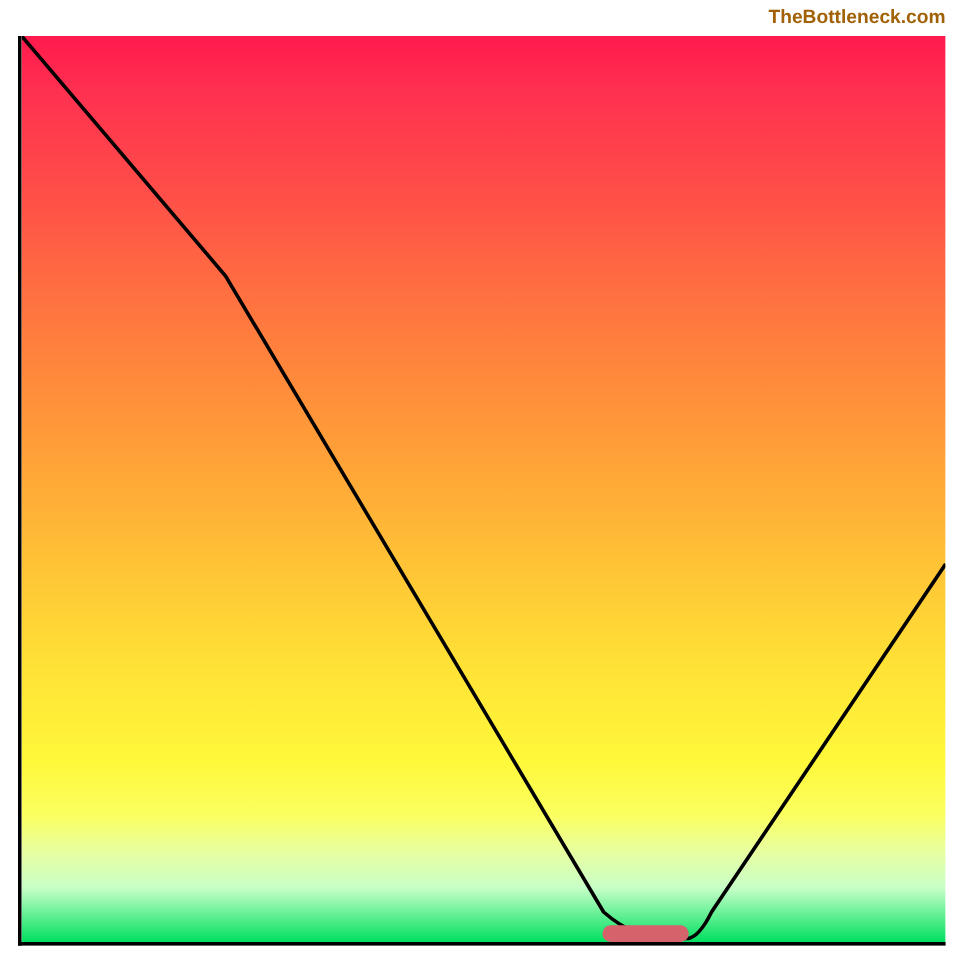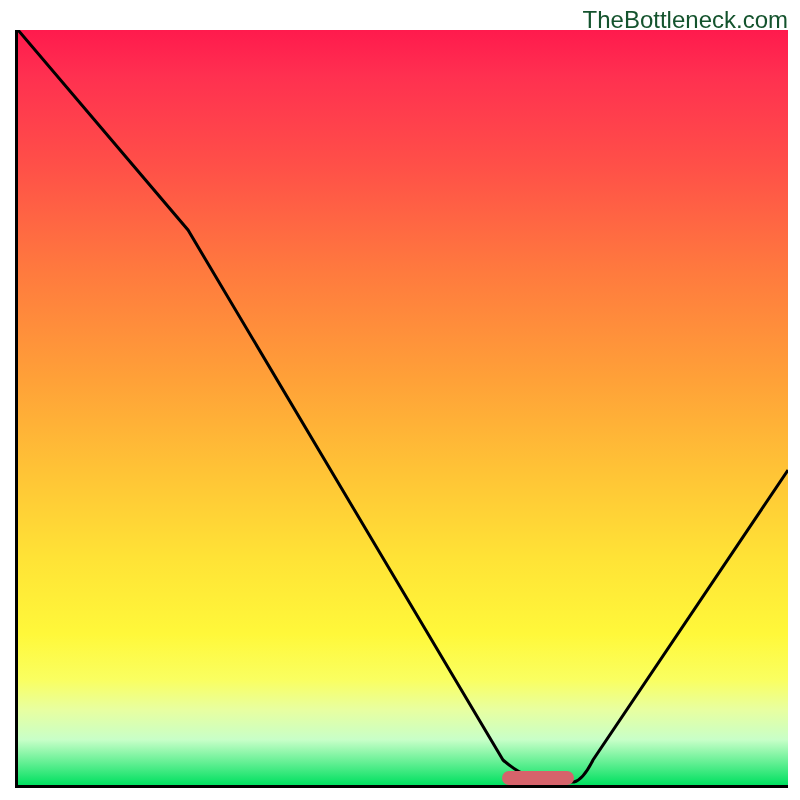--- a/index.html
+++ b/index.html
@@ -8,23 +8,23 @@
     width: 800px;
     height: 800px;
     position: relative;
     font-family: Arial, sans-serif;
     background: #fff;
   }
   .watermark {
     position: absolute;
     top: 6px;
     right: 12px;
-    font-size: 24px;
-    font-weight: normal;
-    color: #14532d;
+    font-size: 16px;
+    font-weight: bold;
+    color: #a16207;
     z-index: 10;
   }
   .chart-area {
     position: absolute;
     left: 15px;
     top: 30px;
     width: 770px;
     height: 755px;
     border-left: 3px solid #000;
     border-bottom: 3px solid #000;

